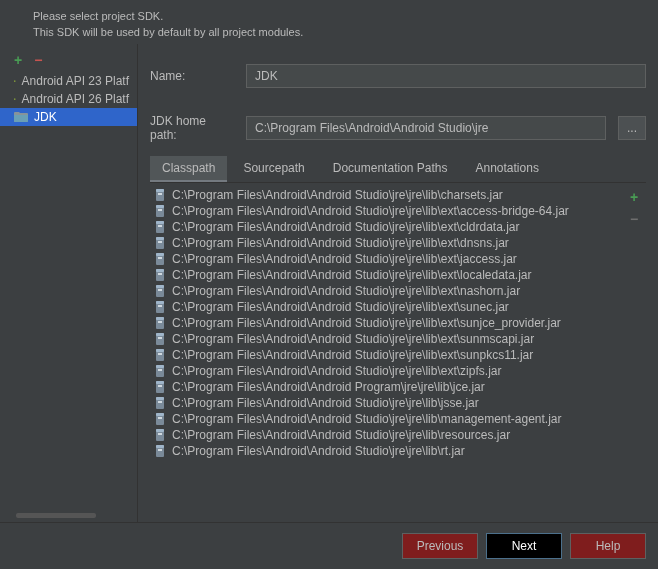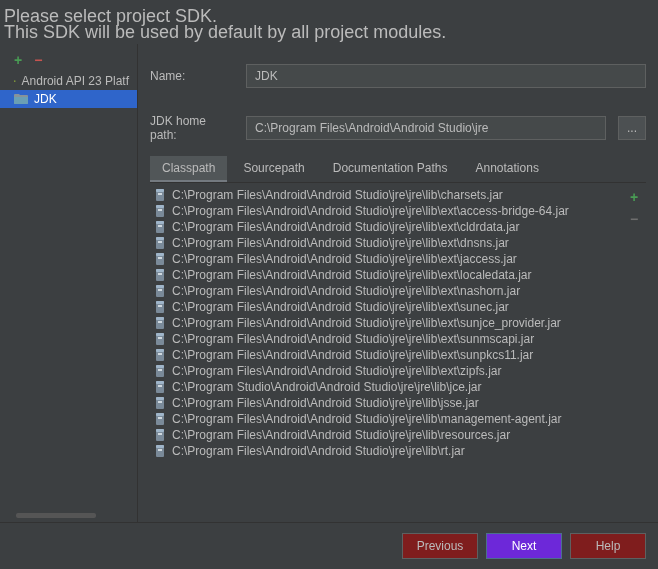--- a/index.html
+++ b/index.html
@@ -14,21 +14,22 @@
       background: #3c3f41;
       color: #bbbbbb;
       font-size: 12px;
       overflow: hidden;
       display: flex;
       flex-direction: column;
     }
     .header-text {
       padding: 8px 12px 4px 4px;
       color: #bbbbbb;
-      font-size: 18px;
+      font-size: 11px;
+      margin-left: 29px;
     }
     .header-text div {
       line-height: 16px;
     }
     .main-content {
       display: flex;
       flex: 1;
       overflow: hidden;
     }
     .sidebar {
@@ -209,21 +210,21 @@
       background: #7f1d1d;
       border: 1px solid #5e6060;
       color: #bbbbbb;
       font-size: 12px;
       cursor: pointer;
       display: flex;
       align-items: center;
       justify-content: center;
     }
     .btn.primary {
-      background: #6d28d9;
+      background: #000000;
       border: 1px solid #4c708c;
       color: #ffffff;
     }
   </style>
 </head>
 <body>
 
 <div class="header-text">
   <div>Please select project SDK.</div>
   <div>This SDK will be used by default by all project modules.</div>
@@ -237,20 +238,29 @@
     </div>
     <div class="sidebar-items" id="sidebar-items">
         <div class="sidebar-item">
           <svg class="android-icon" viewBox="0 0 12 14">
             <path fill="#a4c639" d="M2 5h8v6a1 1 0 0 1-1 1h-1v2h-1v-2H5v2H4v-2H3a1 1 0 0 1-1-1V5z"></path>
             <path fill="#a4c639" d="M2 4.5a4 3 0 0 1 8 0H2z"></path>
             <rect fill="#a4c639" x="0" y="5" width="1.5" height="4" rx="0.7"></rect>
             <rect fill="#a4c639" x="10.5" y="5" width="1.5" height="4" rx="0.7"></rect>
           </svg>
           <span>Android API 23 Platf</span>
+        </div>
+        <div class="sidebar-item">
+          <svg class="android-icon" viewBox="0 0 12 14">
+            <path fill="#a4c639" d="M2 5h8v6a1 1 0 0 1-1 1h-1v2h-1v-2H5v2H4v-2H3a1 1 0 0 1-1-1V5z"></path>
+            <path fill="#a4c639" d="M2 4.5a4 3 0 0 1 8 0H2z"></path>
+            <rect fill="#a4c639" x="0" y="5" width="1.5" height="4" rx="0.7"></rect>
+            <rect fill="#a4c639" x="10.5" y="5" width="1.5" height="4" rx="0.7"></rect>
+          </svg>
+          <span>Android API 26 Platf</span>
         </div>
         <div class="sidebar-item selected">
           <svg class="folder-icon" viewBox="0 0 14 12">
             <path fill="#87939a" d="M0 2a1 1 0 0 1 1-1h4l1 1h7a1 1 0 0 1 1 1v7a1 1 0 0 1-1 1H1a1 1 0 0 1-1-1V2z"></path>
             <path fill="#6a9fb5" d="M0 4h14v6a1 1 0 0 1-1 1H1a1 1 0 0 1-1-1V4z"></path>
           </svg>
           <span>JDK</span>
         </div>
       </div>
     <div class="sidebar-scrollbar">
@@ -373,21 +383,21 @@
               <rect x="4" y="5" width="4" height="2" fill="#cfd8de"></rect>
             </svg>
             <span>C:\Program Files\Android\Android Studio\jre\jre\lib\ext\zipfs.jar</span>
           </div>
           <div class="classpath-row">
             <svg class="jar-icon" viewBox="0 0 12 14">
               <rect x="2" y="1" width="8" height="12" rx="1" fill="#7a8a99"></rect>
               <rect x="2" y="1" width="8" height="3" rx="1" fill="#9fb5c9"></rect>
               <rect x="4" y="5" width="4" height="2" fill="#cfd8de"></rect>
             </svg>
-            <span>C:\Program Studio\Android\Android Studio\jre\jre\lib\jce.jar</span>
+            <span>C:\Program Files\Android\Android Program\jre\jre\lib\jce.jar</span>
           </div>
           <div class="classpath-row">
             <svg class="jar-icon" viewBox="0 0 12 14">
               <rect x="2" y="1" width="8" height="12" rx="1" fill="#7a8a99"></rect>
               <rect x="2" y="1" width="8" height="3" rx="1" fill="#9fb5c9"></rect>
               <rect x="4" y="5" width="4" height="2" fill="#cfd8de"></rect>
             </svg>
             <span>C:\Program Files\Android\Android Studio\jre\jre\lib\jsse.jar</span>
           </div>
           <div class="classpath-row">

